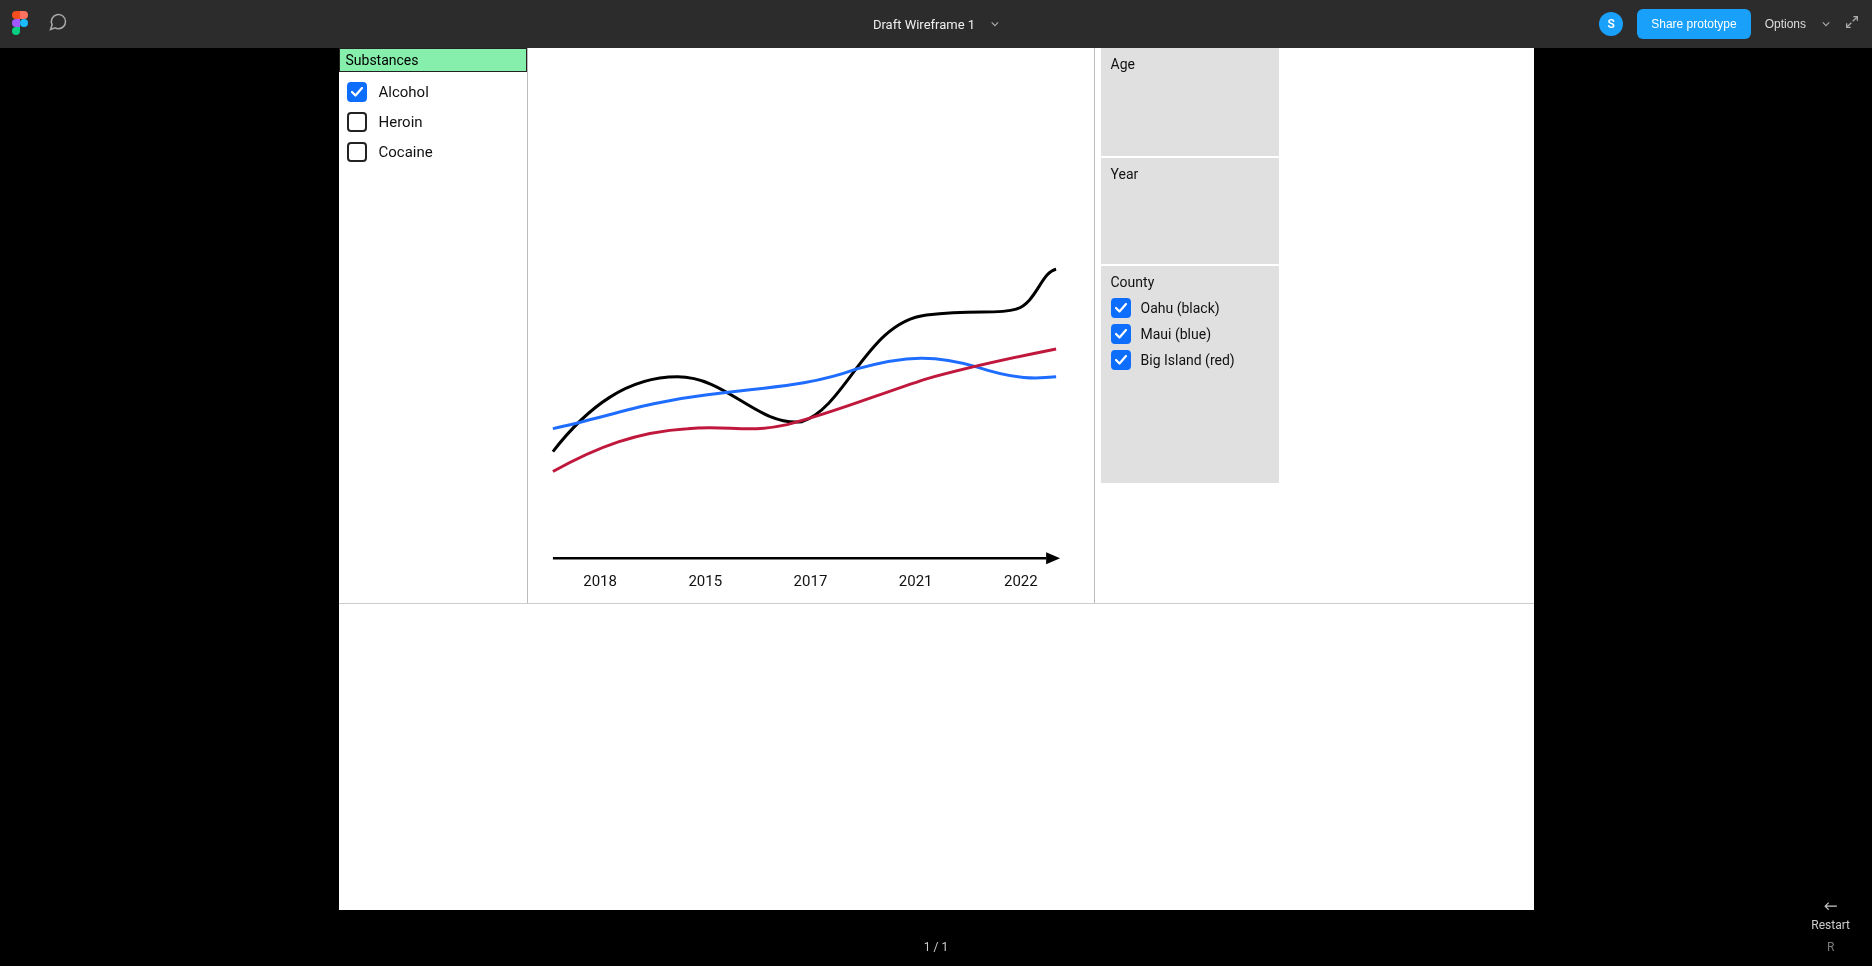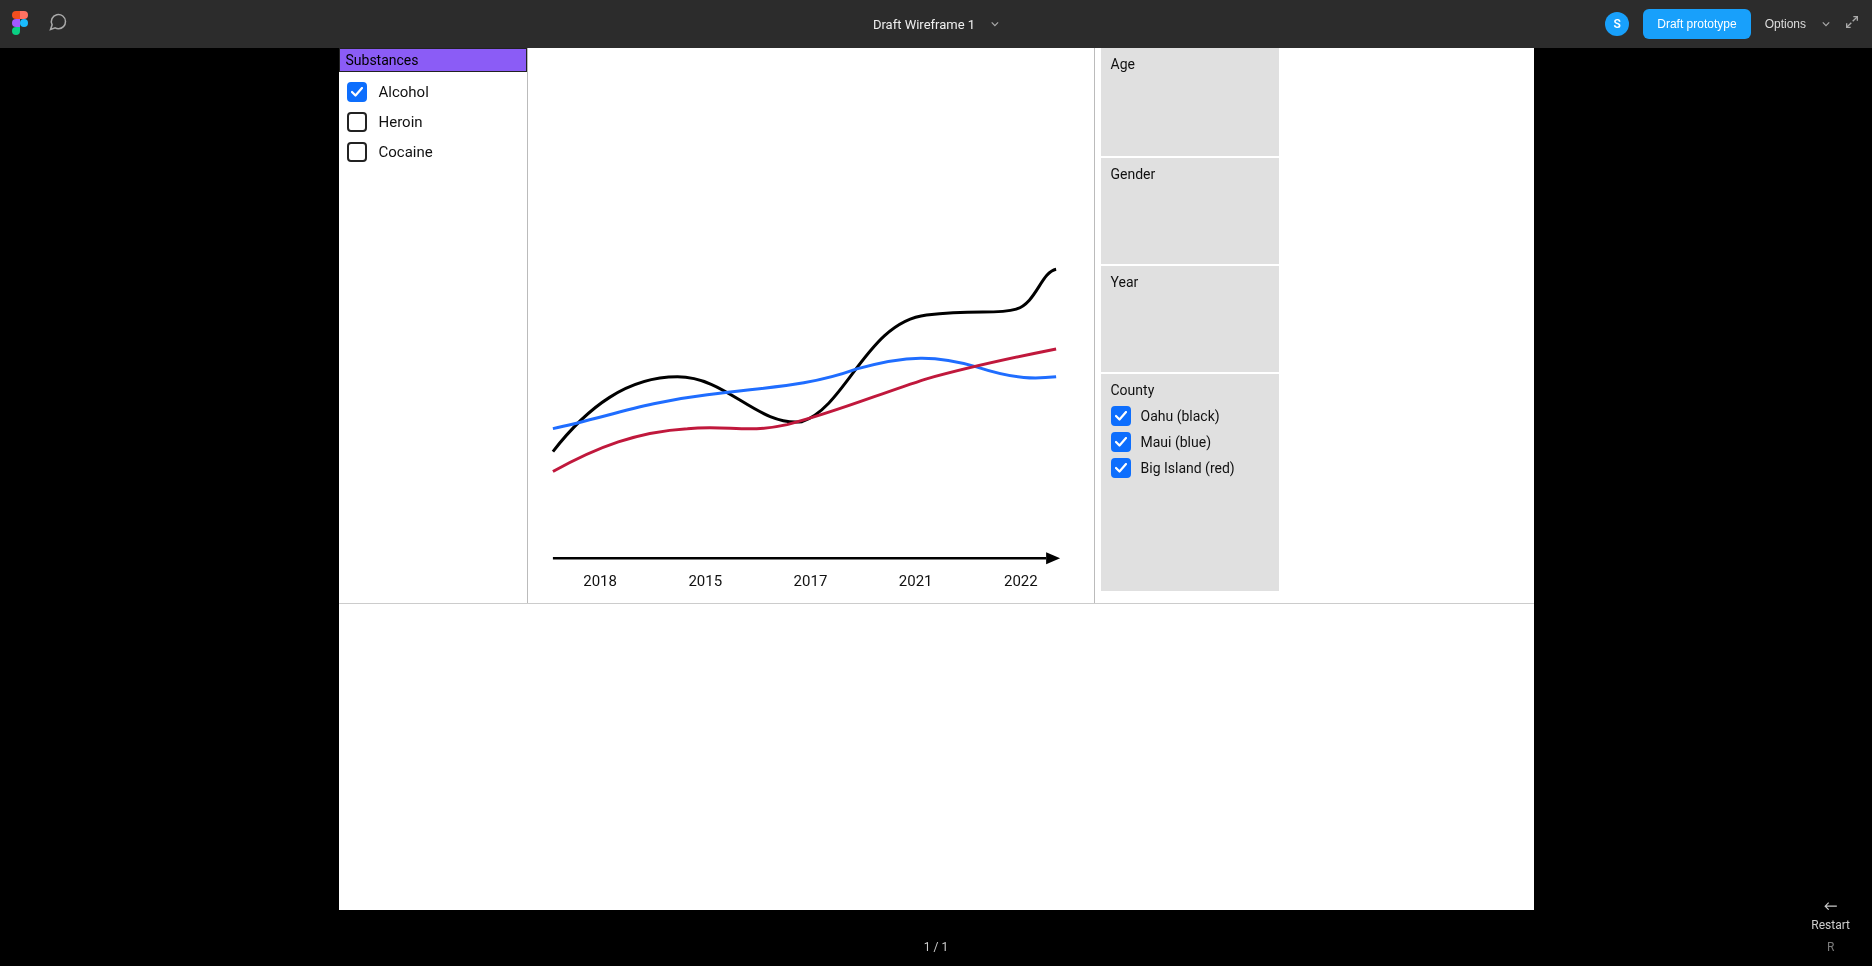--- a/index.html
+++ b/index.html
@@ -63,21 +63,21 @@
 
 .substances-panel {
   position: absolute;
   left: 0; top: 0;
   width: 188px;
 }
 .substances-header {
   border: 1px solid #222;
   padding: 3px 6px;
   font-size: 14px;
-  background: #8b5cf6;
+  background: #86efac;
 }
 .check-row {
   display: flex; align-items: center; gap: 12px;
   margin: 10px 0 0 8px;
 }
 .checkbox {
   width: 20px; height: 20px; border-radius: 4px;
   border: 2px solid #222; background: #fff;
   display: flex; align-items: center; justify-content: center;
   cursor: pointer;
@@ -165,21 +165,21 @@
   <div class="topbar-center">
     <span>Draft Wireframe 1</span>
     <svg class="chev-down" viewBox="0 0 10 6" fill="none" stroke="#aaa" stroke-width="1.5">
         <path d="M1 1l4 4 4-4"></path>
       </svg>
   </div>
   <div class="topbar-right">
     <div class="avatar">
       <span>S</span>
     </div>
-    <button class="share-btn">Draft prototype</button>
+    <button class="share-btn">Share prototype</button>
     <button class="options-btn">
       <span>Options</span>
       <svg class="chev-down" viewBox="0 0 10 6" fill="none" stroke="#aaa" stroke-width="1.5">
           <path d="M1 1l4 4 4-4"></path>
         </svg>
     </button>
     <span class="fullscreen-icon">
       <svg width="16" height="16" viewBox="0 0 24 24" fill="none" stroke="currentColor" stroke-width="2">
         <path d="M4 14v6h6M20 10V4h-6"></path>
         <path d="M4 20l7-7M20 4l-7 7"></path>
@@ -230,23 +230,20 @@
           <span>2015</span>
           <span>2017</span>
           <span>2021</span>
           <span>2022</span>
         </div>
     </div>
 
     <div class="right-panels">
       <div class="panel age">
         <div class="panel-title">Age</div>
-      </div>
-      <div class="panel gender">
-        <div class="panel-title">Gender</div>
       </div>
       <div class="panel year">
         <div class="panel-title">Year</div>
       </div>
       <div class="panel county">
         <div class="panel-title">County</div>
         <div id="county-list">
             <div class="check-row">
               <div class="checkbox checked">
                 <svg width="12" height="10" viewBox="0 0 12 10" fill="none" stroke="#fff" stroke-width="2.2" stroke-linecap="round" stroke-linejoin="round">

